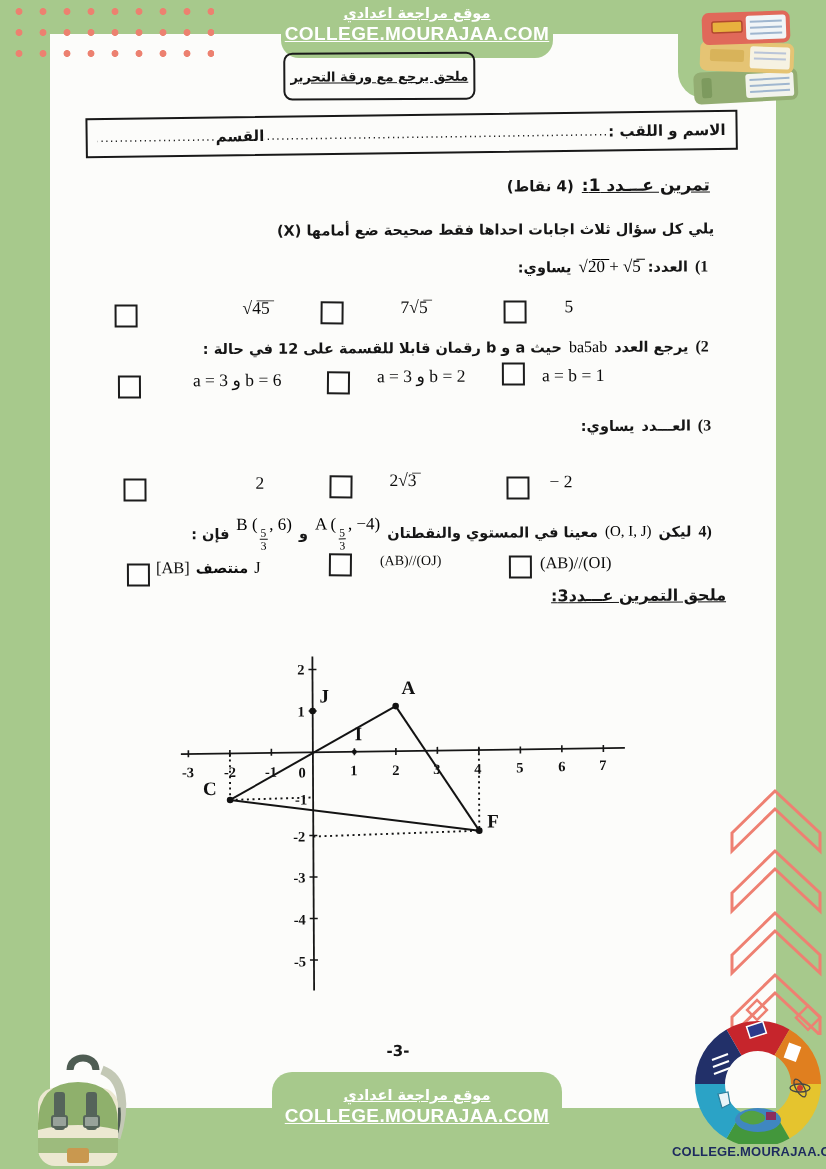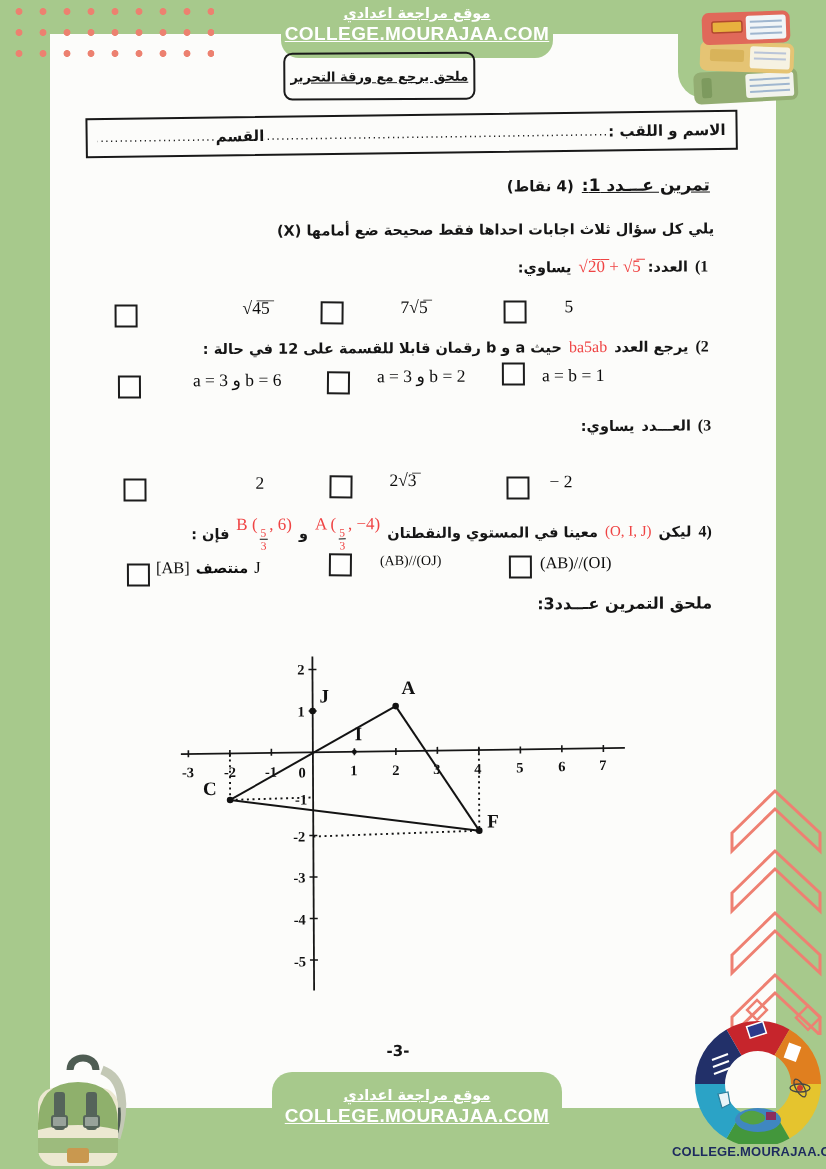--- a/index.html
+++ b/index.html
@@ -30,31 +30,31 @@
   .namebox .lbl{font-weight:bold;font-size:15px;}
   .namebox .dots1{flex:1;overflow:hidden;font-size:12px;letter-spacing:1px;color:#222;}
   .namebox .dots2{width:118px;overflow:hidden;font-size:12px;letter-spacing:1px;color:#222;}
   .extitle{right:114px;top:176px;display:flex;direction:rtl;gap:8px;align-items:baseline;white-space:nowrap;}
   .extitle .t{font-size:17px;font-weight:bold;text-decoration:underline;}
   .extitle .p{font-size:15px;font-weight:bold;}
   .instr{right:110px;top:222px;font-size:14.5px;font-weight:bold;direction:rtl;white-space:nowrap;}
   .qline{position:absolute;display:flex;direction:rtl;align-items:center;gap:7px;
          font-weight:bold;font-size:14.5px;white-space:nowrap;}
   .num{direction:ltr;font-family:"Liberation Serif","DejaVu Serif",serif;font-size:16px;font-weight:bold;}
-  .math{direction:ltr;font-family:"Liberation Serif","DejaVu Serif",serif;font-weight:normal;font-size:17px;color:#ef4444;}
+  .math{direction:ltr;font-family:"Liberation Serif","DejaVu Serif",serif;font-weight:normal;font-size:17px;color:#000000;}
   .rootsign{font-size:34px;font-weight:400;line-height:24px;margin-right:-4px;display:inline-block;transform:translateY(2px);}
   .radicand{display:inline-block;border-top:1.9px solid #111;padding:1px 3px 0 1px;}
   .frac{display:inline-flex;flex-direction:column;align-items:center;line-height:1.05;font-size:11.5px;margin:0 2px;vertical-align:-7px;}
   .frac .d{border-top:1.2px solid #111;padding:0 1px;}
   .cb{position:absolute;width:23px;height:23px;border:2px solid #1c1c1c;background:rgba(255,255,255,.55);box-sizing:border-box;}
   .cb:nth-of-type(odd){transform:rotate(.8deg);}
   .optlab{position:absolute;font-family:"Liberation Serif","DejaVu Serif",serif;font-size:17.5px;color:#0c0c0c;white-space:nowrap;direction:ltr;}
   .optlab.rtl{direction:rtl;display:flex;gap:6px;font-family:"DejaVu Sans",sans-serif;font-size:14.5px;font-weight:bold;align-items:center;}
   .optlab.rtl .ltr{direction:ltr;font-family:"Liberation Serif",serif;font-weight:normal;font-size:16.5px;}
-  .appendix{right:114px;top:587px;font-size:16px;font-weight:bold;direction:rtl;white-space:nowrap;margin-top:8px;}
+  .appendix{right:100px;top:587px;font-size:16px;font-weight:bold;text-decoration:underline;direction:rtl;white-space:nowrap;}
   .graph-svg{left:166px;top:636px;}
   .graph-svg text{font-family:"Liberation Serif","DejaVu Serif",serif;font-size:14.5px;fill:#111;font-weight:bold;}
   .graph-svg text.ptlab{font-size:19px;}
   .pagenum{left:384px;top:1042px;font-size:15px;font-weight:bold;}
   .logo-caption{left:672px;top:1144px;width:160px;text-align:center;font-size:13px;font-weight:bold;
                 color:#1d2a5e;letter-spacing:.2px;font-family:"Liberation Sans",sans-serif;}
   .deco{position:absolute;}
 </style>
 </head>
 <body>

